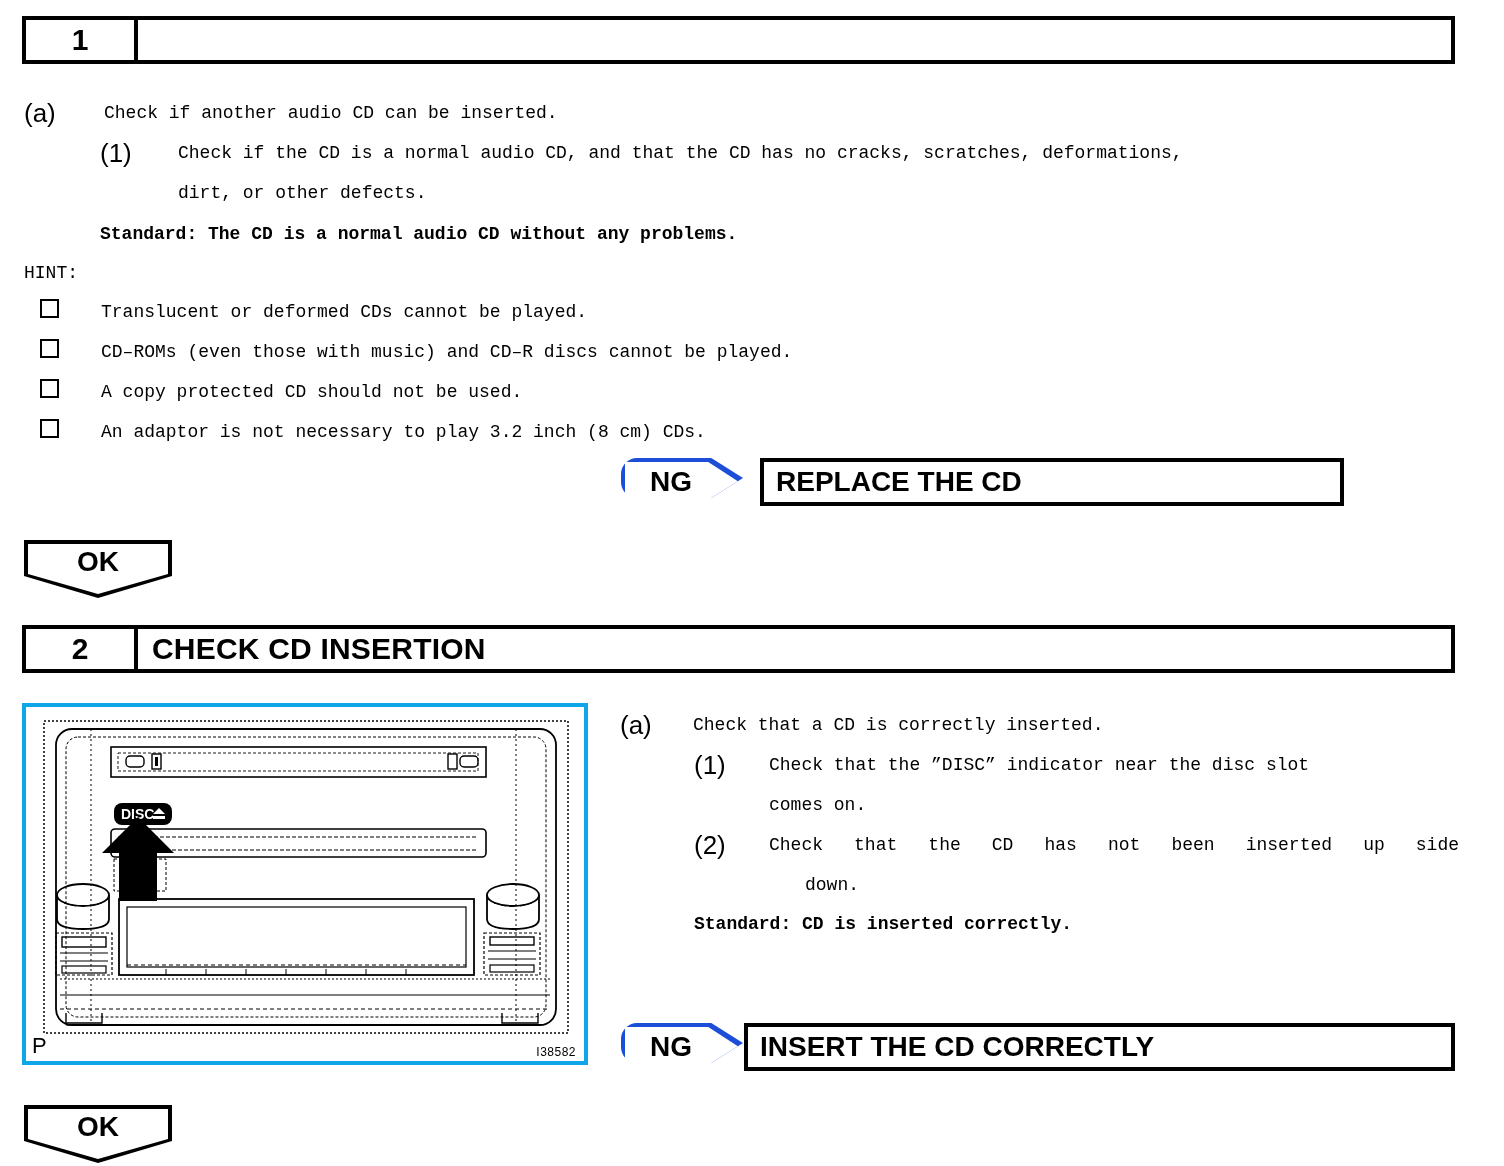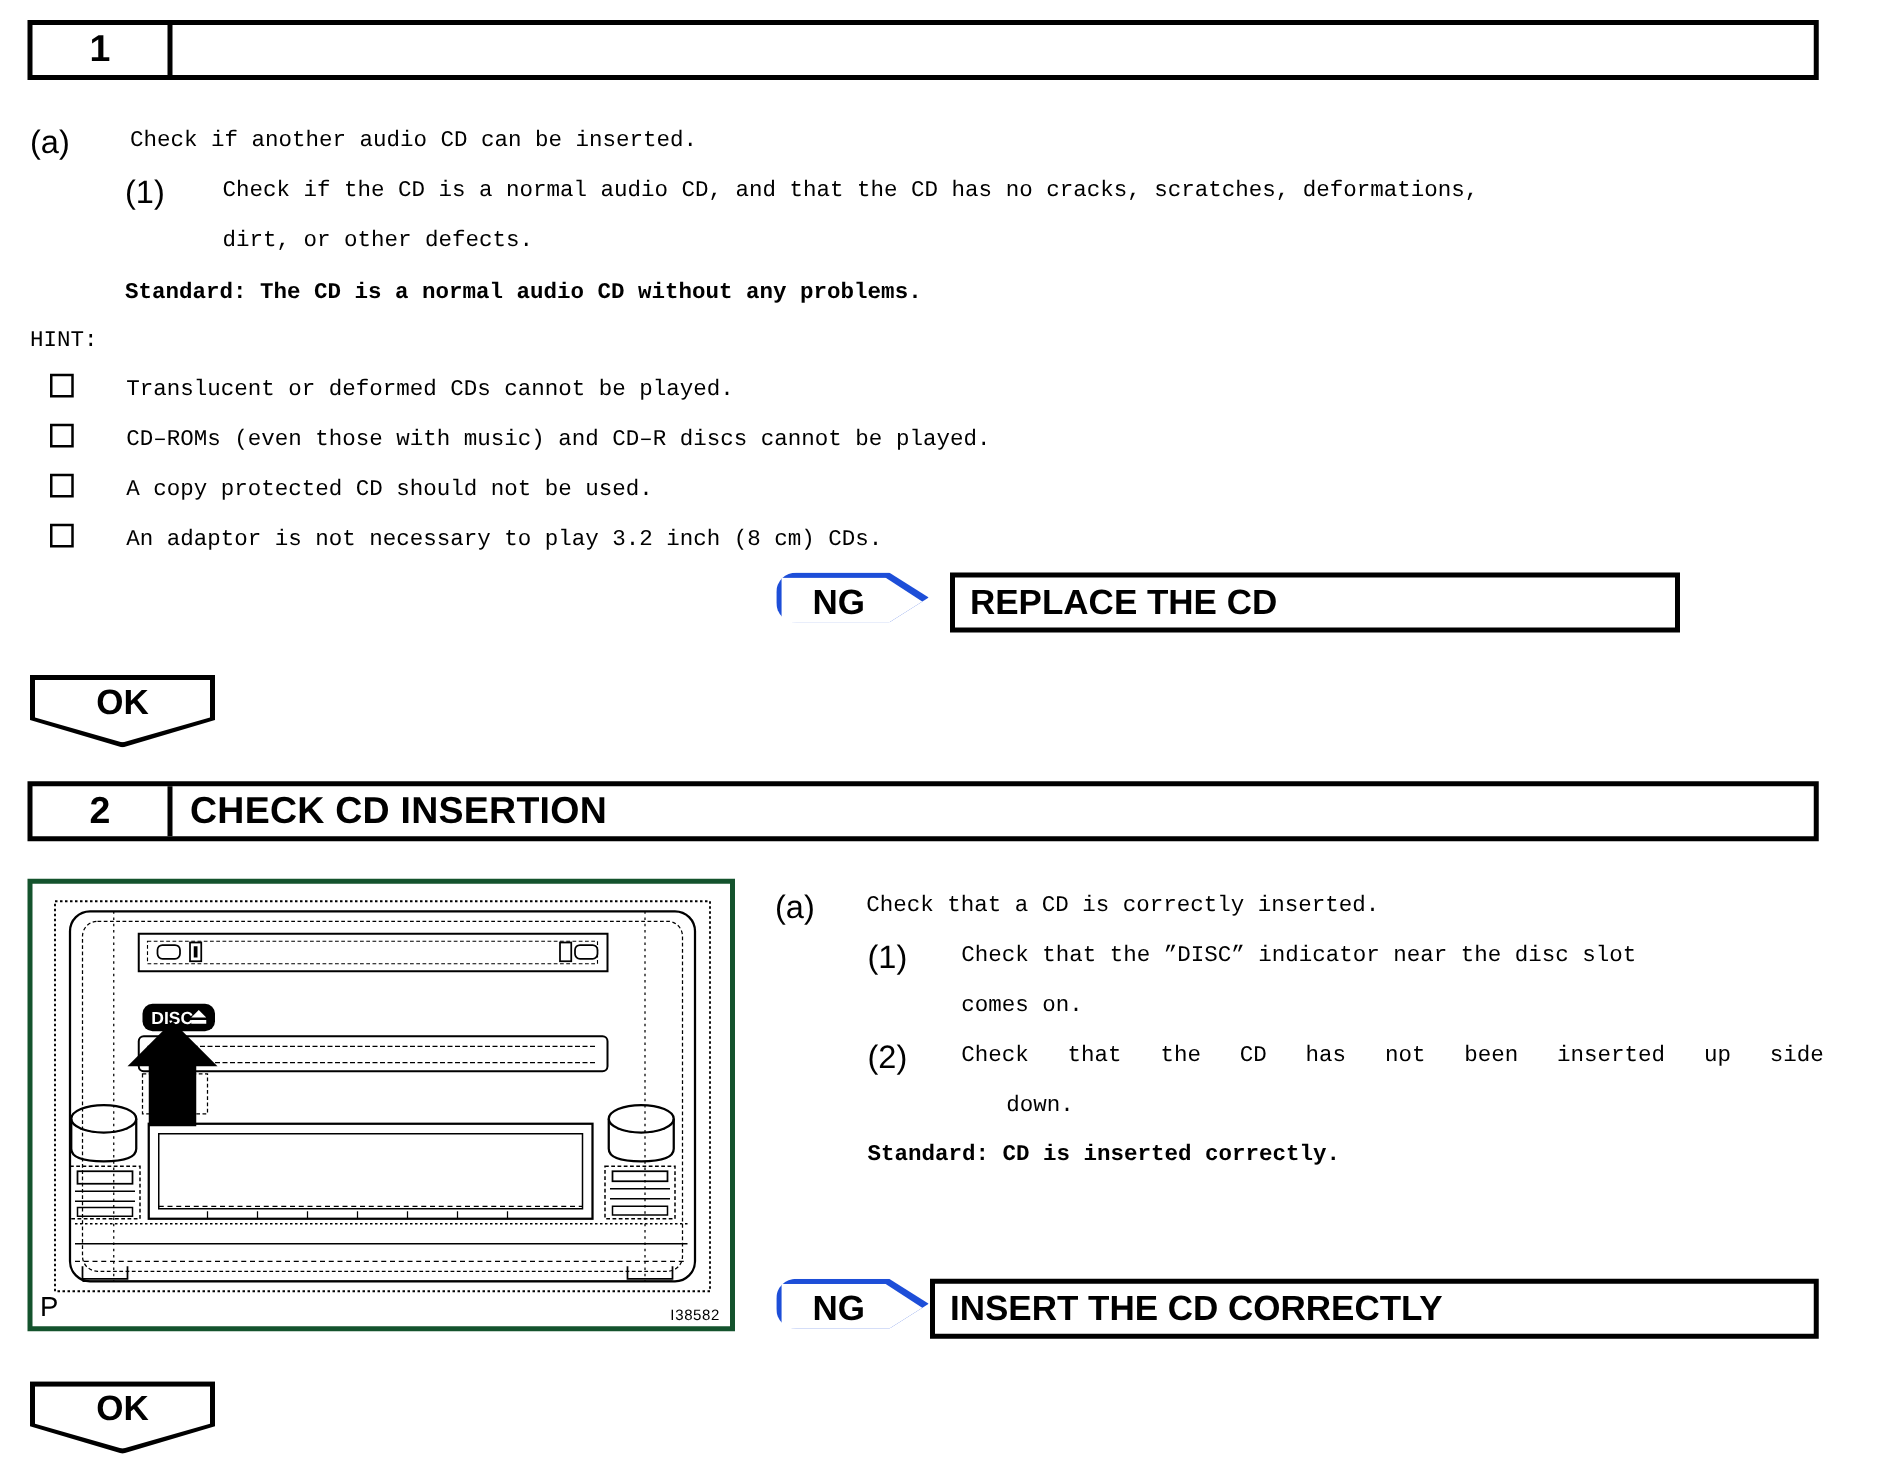--- a/index.html
+++ b/index.html
@@ -129,21 +129,21 @@
     justify-content: center;
     padding-top: 2px;
     box-sizing: border-box;
     font-size: 28px;
     font-weight: bold;
   }
 
   
   .illus {
     position: absolute;
-    border: 4px solid #14532d;
+    border: 4px solid #0ea5e9;
     background: #fff;
     box-sizing: border-box;
   }
   .illus-code {
     position: absolute;
     right: 8px;
     bottom: 2px;
     font-size: 12px;
     letter-spacing: 0.5px;
   }

